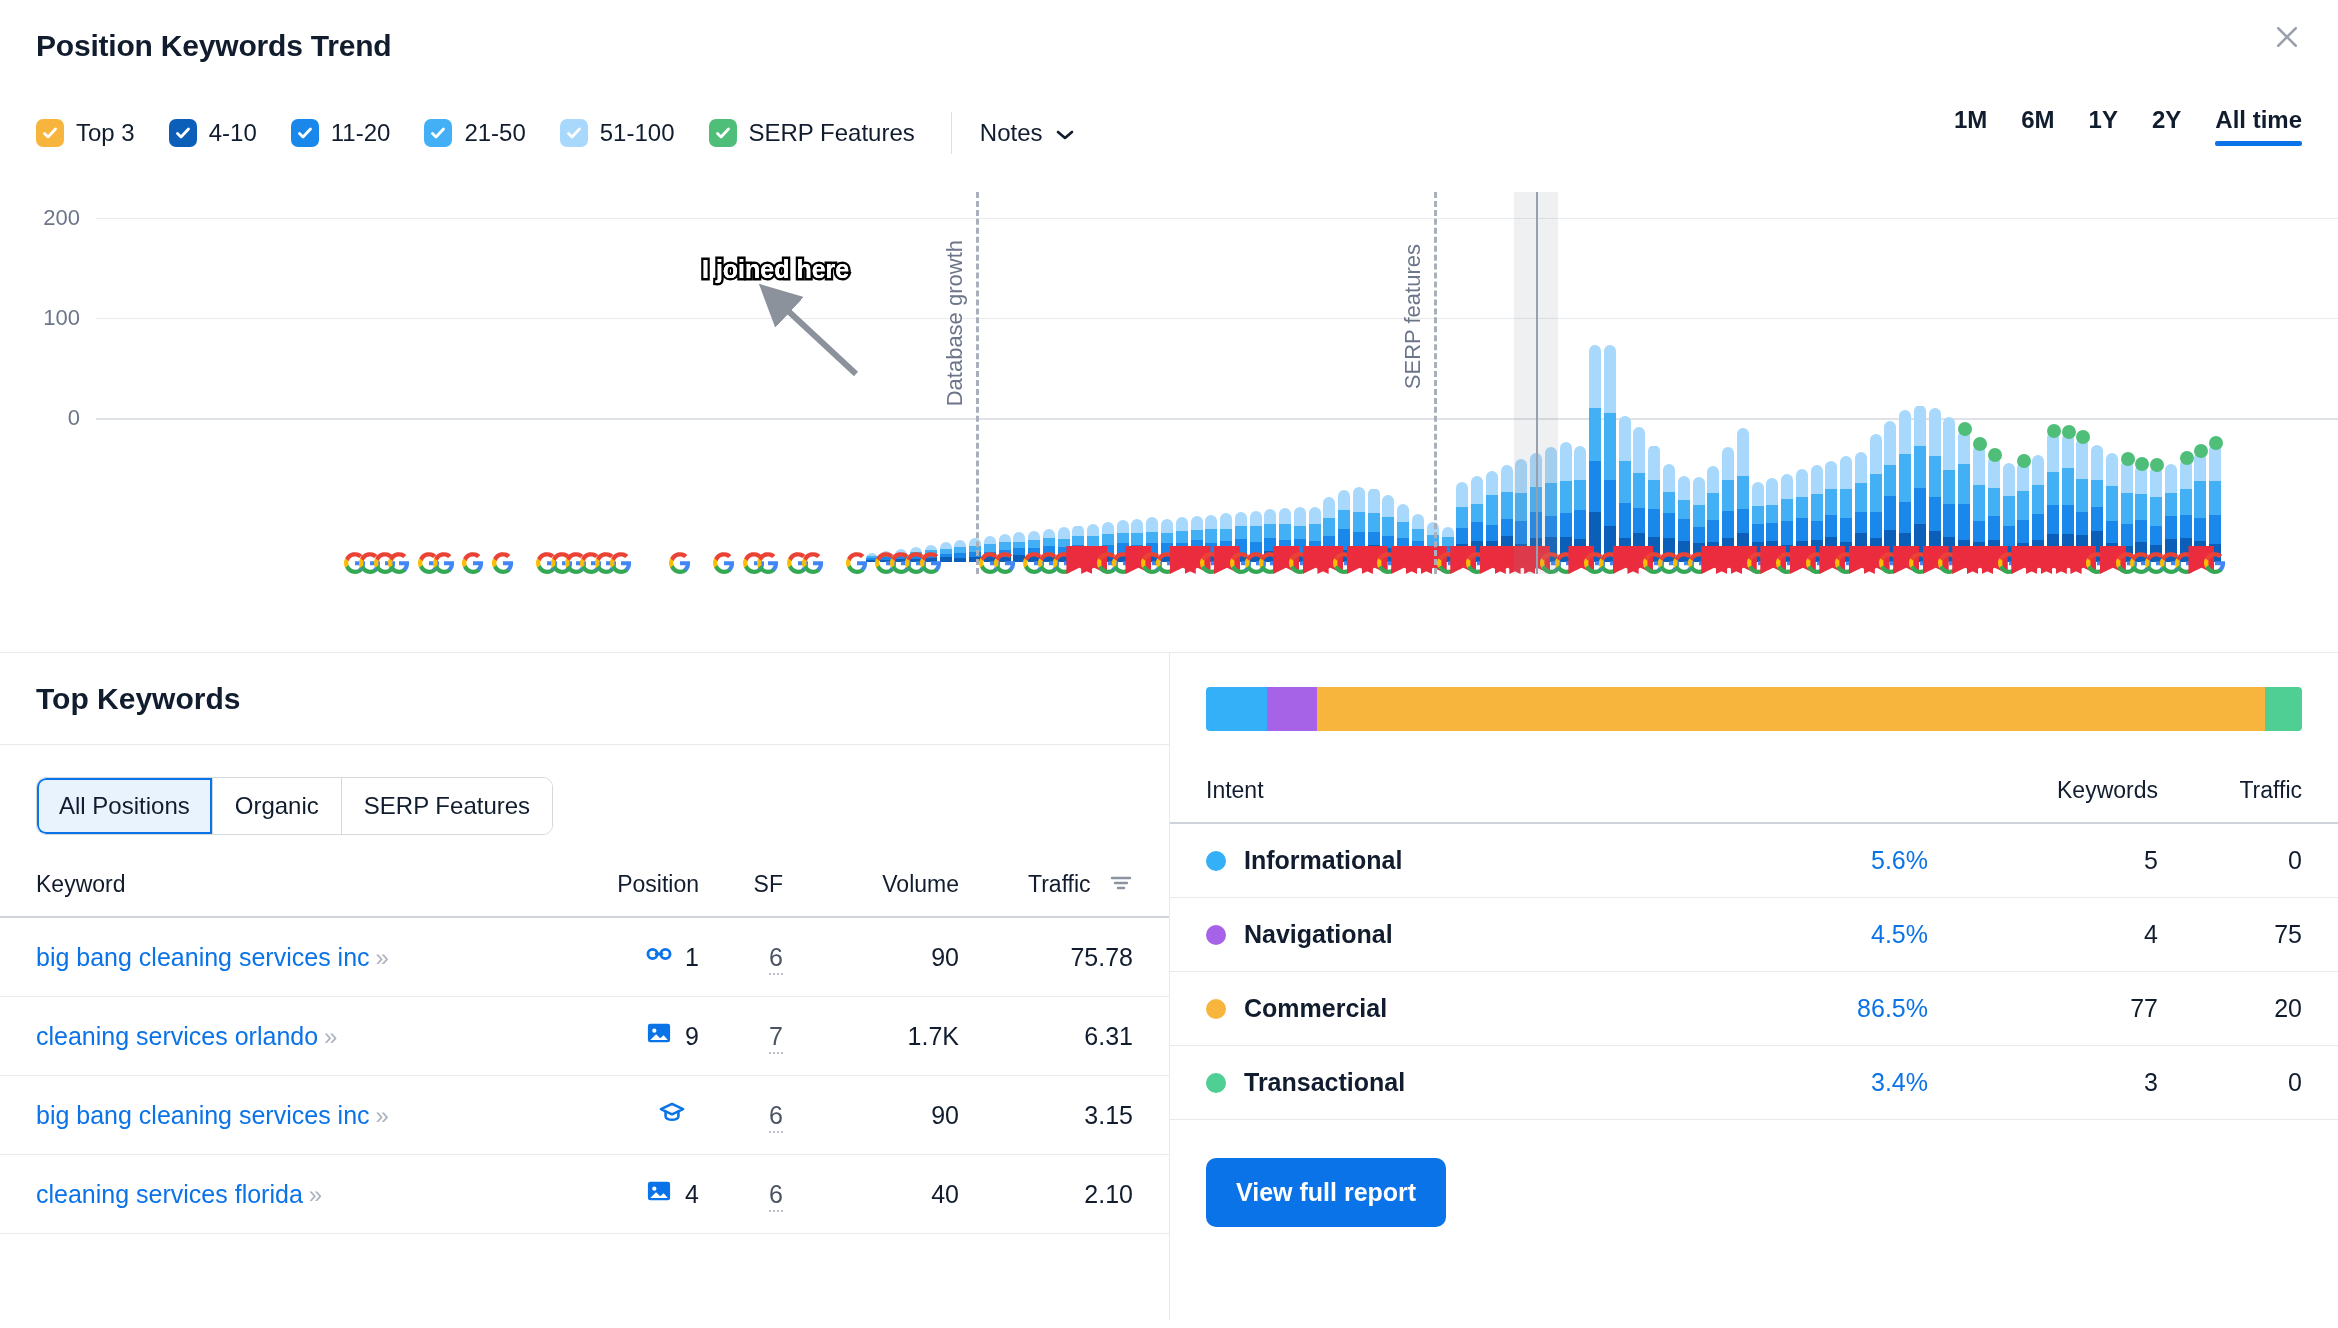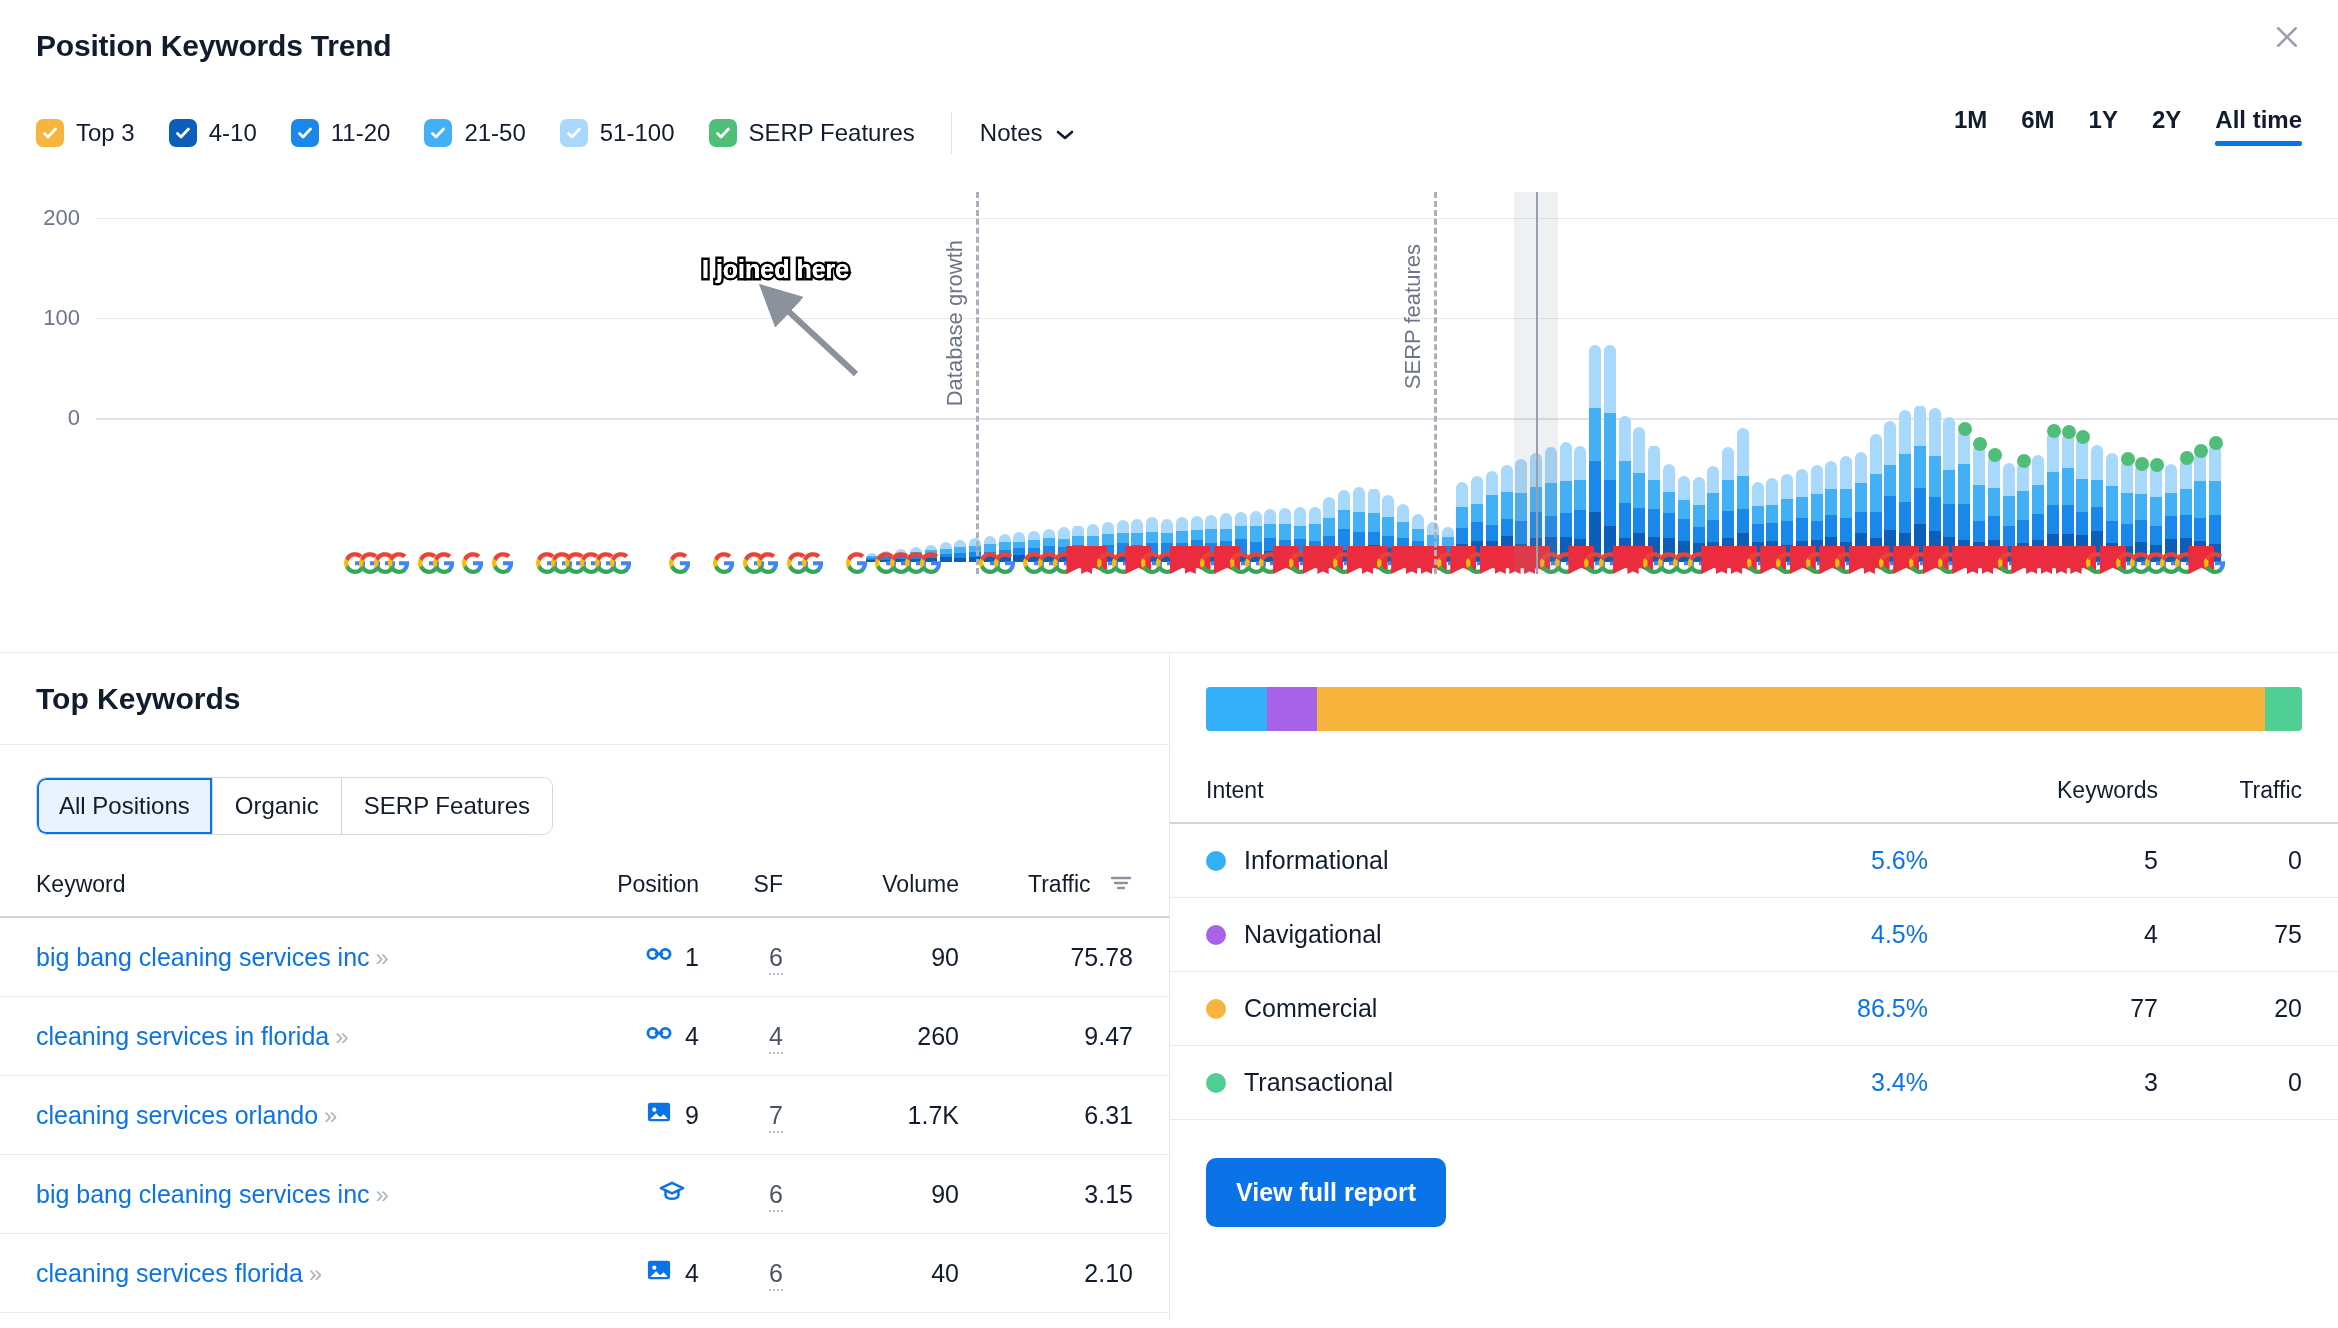--- a/index.html
+++ b/index.html
@@ -213,21 +213,21 @@
   .int-table th {
     font-size:23px; font-weight:normal; color:#111d2e;
     padding: 10px 0 18px 0; text-align:right;
     border-bottom:2px solid #cfd3da;
   }
   .int-table th.left { text-align:left; padding-left:36px; }
   .int-table td {
     font-size:25px; color:#111d2e; padding:22px 0;
     text-align:right; border-bottom:1px solid #e8eaed;
   }
-  .int-table td.left { text-align:left; padding-left:36px; }
+  .int-table td.left { text-align:left; padding-left:36px;font-weight:bold; }
   .dot { width:20px; height:20px; border-radius:50%; display:inline-block;
          margin-right:18px; vertical-align:-2px; }
   .pct { color:#0b73e8; }
   .c-pct { width:240px; }
   .c-kw  { width:230px; }
   .c-tf  { width:180px; padding-right:36px !important; }
 
   .report-btn {
     margin: 38px 0 0 36px;
     background:#0b73e8; color:#fff; border:none; border-radius:10px;
@@ -1403,34 +1403,20 @@
                       <rect x="2.5" y="8" width="8" height="8" rx="4"></rect>
                       <rect x="13.5" y="8" width="8" height="8" rx="4"></rect>
                     </svg></span>
                   <span>1</span>
                 </span></td>
               <td class="col-sf"><span class="sf-val">6</span></td>
               <td class="col-vol">90</td>
               <td class="col-tr">75.78</td>
             </tr>
             <tr>
-              <td class="left"><span class="kw-link">cleaning services in florida</span><span class="chev">»</span></td>
-              <td class="col-pos"><span class="pos-cell">
-                  <span><svg width="28" height="28" viewBox="0 0 24 24" fill="none" stroke="#0b73e8" stroke-width="2.4" stroke-linecap="round">
-                      <path d="M9.5 12h5"></path>
-                      <rect x="2.5" y="8" width="8" height="8" rx="4"></rect>
-                      <rect x="13.5" y="8" width="8" height="8" rx="4"></rect>
-                    </svg></span>
-                  <span>4</span>
-                </span></td>
-              <td class="col-sf"><span class="sf-val">4</span></td>
-              <td class="col-vol">260</td>
-              <td class="col-tr">9.47</td>
-            </tr>
-            <tr>
               <td class="left"><span class="kw-link">cleaning services orlando</span><span class="chev">»</span></td>
               <td class="col-pos"><span class="pos-cell">
                   <span><svg width="28" height="28" viewBox="0 0 24 24">
                       <rect x="2.5" y="4" width="19" height="16" rx="2" fill="#0b73e8"></rect>
                       <circle cx="8" cy="10" r="1.8" fill="#fff"></circle>
                       <path d="M4.5 18l5-5 3.5 3.5 3-2.5 3.5 4z" fill="#fff"></path>
                     </svg></span>
                   <span>9</span>
                 </span></td>
               <td class="col-sf"><span class="sf-val">7</span></td>

